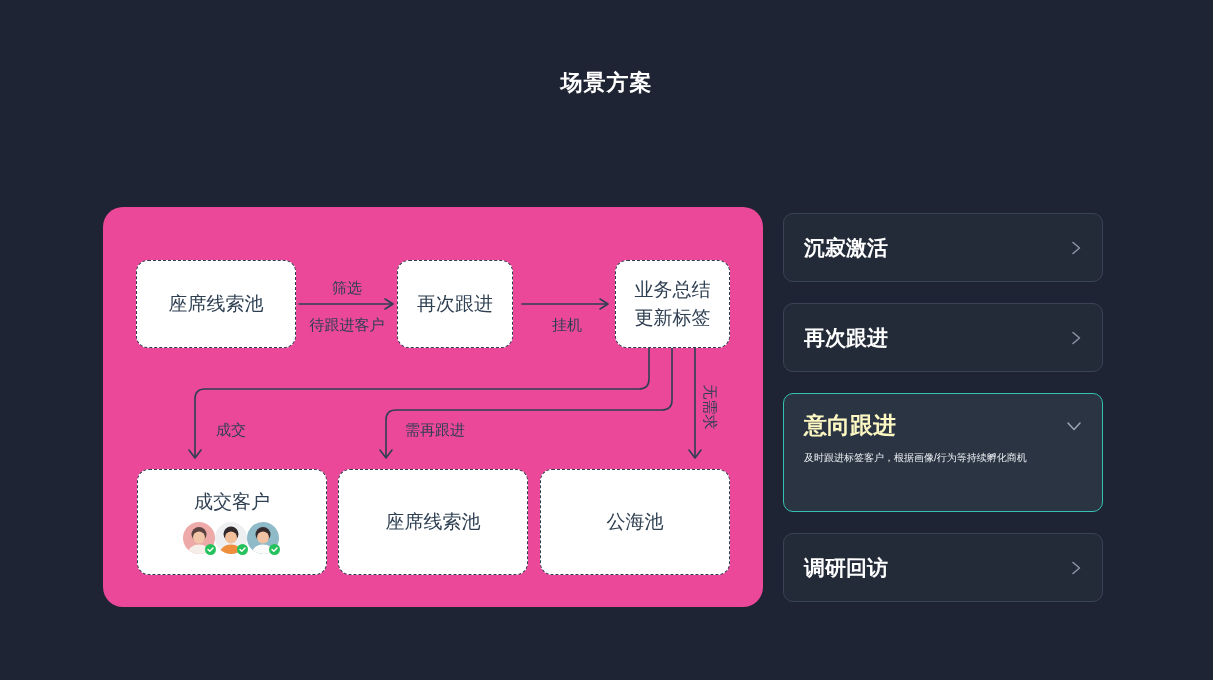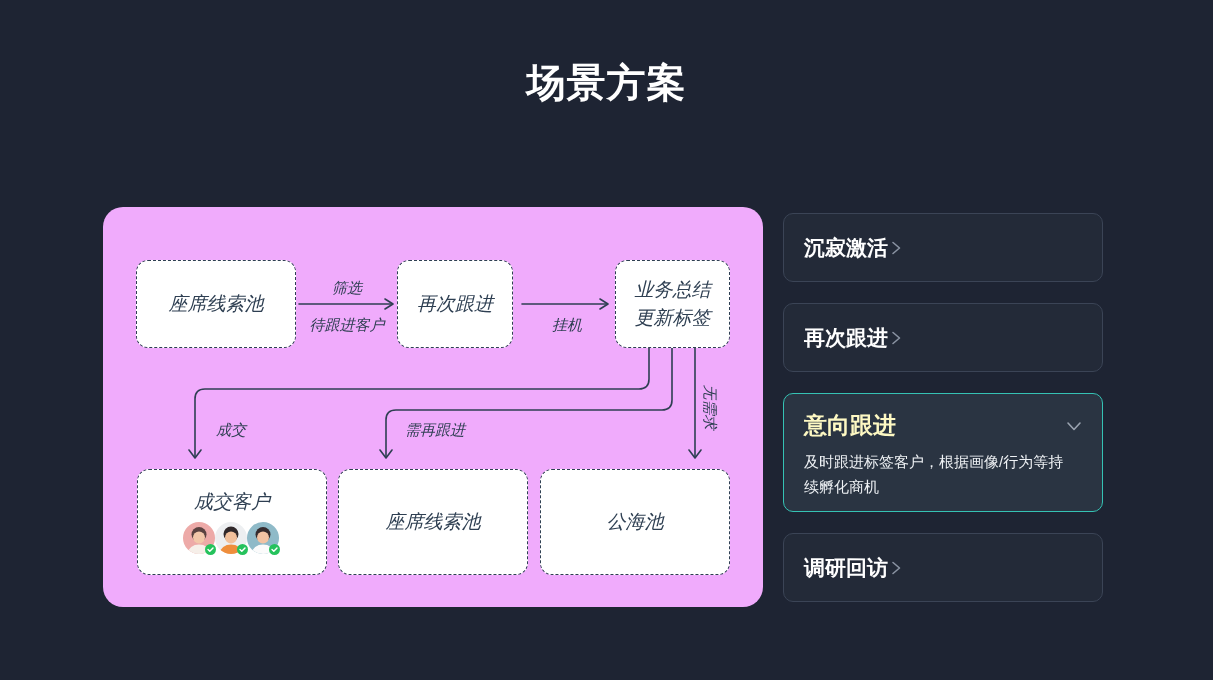--- a/index.html
+++ b/index.html
@@ -5,28 +5,28 @@
   * { margin: 0; padding: 0; box-sizing: border-box; }
   html, body { width: 1213px; height: 680px; overflow: hidden; }
   body {
     background: #1e2433;
     font-family: "Liberation Sans", "DejaVu Sans", sans-serif;
     position: relative;
     color: #fff;
   }
   
   .hero-header { position: absolute; top: 62px; left: 0; width: 100%; text-align: center; }
-  .hero-title { font-size: 39px; font-weight: 700; color: #ffffff; line-height: 42px; letter-spacing: 1px; }
+  .hero-title { font-size: 22px; font-weight: 700; color: #ffffff; line-height: 42px; letter-spacing: 1px; }
   .hero-subtitle { margin-top: 10px; font-size: 17px; font-weight: 400; color: #c3c8d1; line-height: 24px; }
 
   
   .flow-panel {
     position: absolute; left: 103px; top: 207px;
     width: 660px; height: 400px;
-    background: #f0abfc; border-radius: 20px; font-style: italic;
+    background: #ec4899; border-radius: 20px;
   }
   .flow-panel svg.connectors { position: absolute; left: 0; top: 0; width: 660px; height: 400px; }
   .flow-node {
     position: absolute;
     background: #ffffff;
     border: 1.5px dashed #2e3f52;
     border-radius: 12px;
     display: flex; flex-direction: column; align-items: center; justify-content: center;
     color: #2e3f52; font-size: 19px; line-height: 1.5;
     white-space: pre-line; text-align: center;
@@ -45,35 +45,35 @@
   .avatar-row { display: flex; align-items: center; }
   .avatar-row svg { display: block; margin: 0 -1px; }
 
   
   .scenario-list { position: absolute; left: 783px; top: 213px; width: 320px; }
   .scenario-card {
     position: relative;
     height: 69px; margin-bottom: 21px;
     background: #232a38;
     border: 1px solid #3b4456; border-radius: 10px;
-    display: flex; align-items: center; justify-content: flex-start;
+    display: flex; align-items: center; justify-content: space-between;
     padding: 0 18px 0 20px;
     cursor: pointer;
   }
   .scenario-card .card-title { font-size: 21px; font-weight: 700; color: #ffffff; }
   .scenario-card.active {
     height: 119px;
     background: #2a3442;
     border: 1px solid #35c2b4;
     display: block; padding: 16px 18px 0 20px;
   }
   .scenario-card.active .card-head { display: flex; align-items: center; justify-content: space-between; }
   .scenario-card.active .card-title { font-size: 23px; color: #fef9c3; }
   .scenario-card .card-desc {
-    margin-top: 9px; font-size: 15px; line-height: 1.65; color: #eef1f4;
+    margin-top: 9px; font-size: 10px; line-height: 1.65; color: #eef1f4;
     padding-right: 6px; font-weight: 400;
   }
   .chev { flex: 0 0 auto; }
 </style>
 </head>
 <body>
 
 <header class="hero-header">
   <h1 class="hero-title">场景方案</h1>
 </header>

